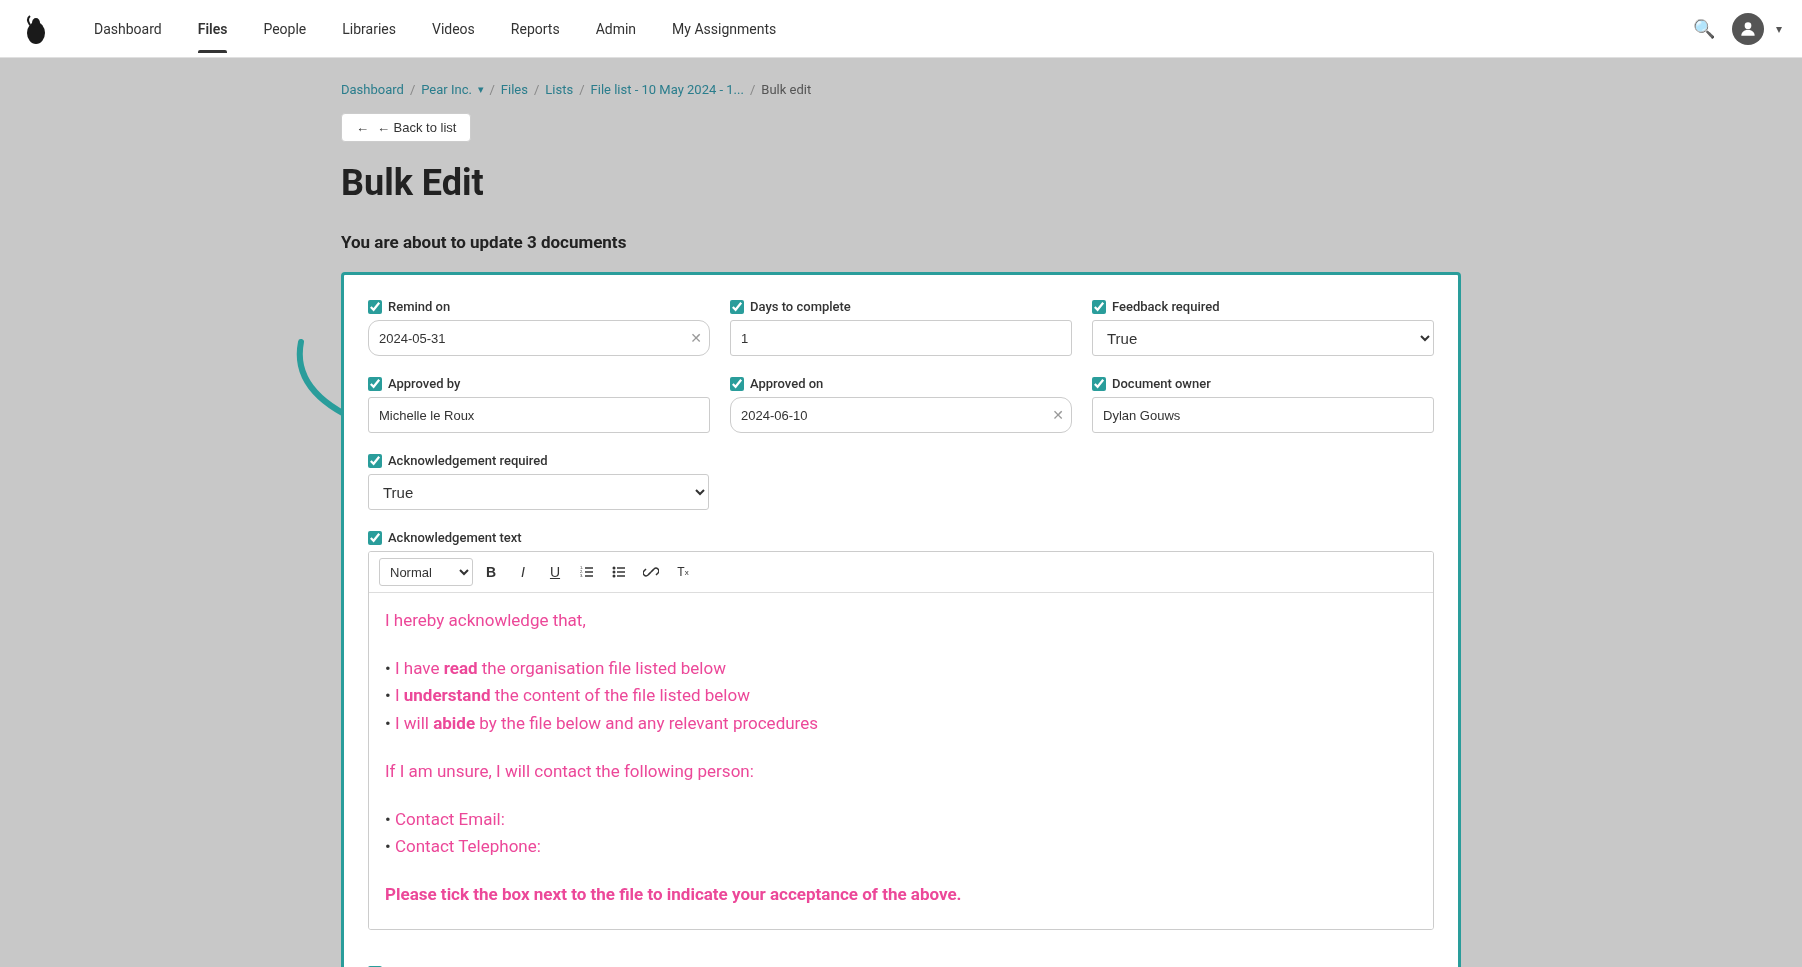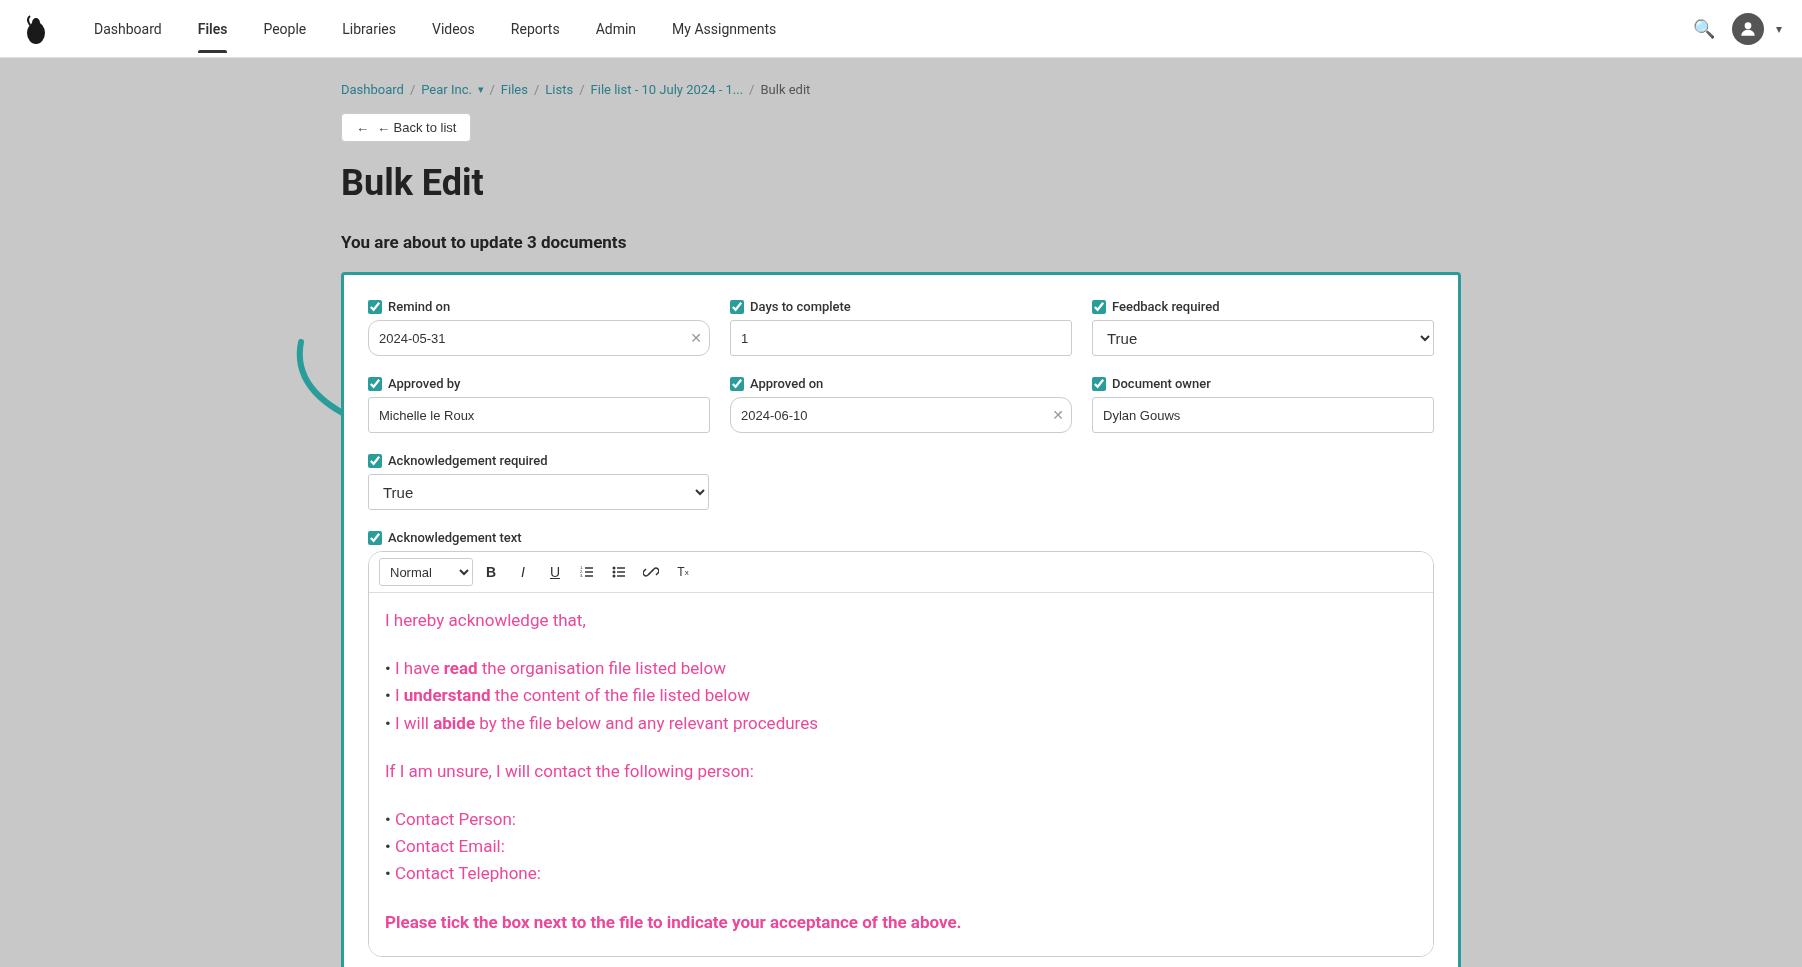--- a/index.html
+++ b/index.html
@@ -228,21 +228,21 @@
       padding: 0 10px;
       font-size: 15px;
       color: #333;
       background: #fff;
       appearance: auto;
     }
 
     
     .editor-container {
       border: 1px solid #ccc;
-      border-radius: 14px;
+      border-radius: 3px;
       overflow: hidden;
     }
     .editor-toolbar {
       display: flex;
       align-items: center;
       gap: 4px;
       padding: 6px 10px;
       border-bottom: 1px solid #ddd;
       background: #fff;
     }
@@ -342,21 +342,21 @@
   <div class="breadcrumb">
     <span class="breadcrumb-item">Dashboard</span>
     <span class="breadcrumb-sep">/</span>
     <span class="breadcrumb-item">Pear Inc.</span>
     <span style="color:#2a7d8c;font-size:11px;">▾</span>
     <span class="breadcrumb-sep">/</span>
     <span class="breadcrumb-item">Files</span>
     <span class="breadcrumb-sep">/</span>
     <span class="breadcrumb-item">Lists</span>
     <span class="breadcrumb-sep">/</span>
-    <span class="breadcrumb-item">File list - 10 July 2024 - 1...</span>
+    <span class="breadcrumb-item">File list - 10 May 2024 - 1...</span>
     <span class="breadcrumb-sep">/</span>
     <span class="breadcrumb-current">Bulk edit</span>
   </div>
 
   
   <button class="back-btn">
     <span>←</span>
     <span style="margin-left:2px;">← Back to list</span>
   </button>
 
@@ -505,21 +505,20 @@
 
           <div class="editor-body" contenteditable="true" style="">
             <p>I hereby acknowledge that,</p>
             <ul>
               <li>I have <span class="keyword">read</span> the organisation file listed below</li>
               <li>I <span class="keyword">understand</span> the content of the file listed below</li>
               <li>I will <span class="keyword">abide</span> by the file below and any relevant procedures</li>
             </ul>
             <p style="margin-top:10px;">If I am unsure, I will contact the following person:</p>
             <ul>
-              <li>Contact Person:</li>
               <li>Contact Email:</li>
               <li>Contact Telephone:</li>
             </ul>
             <p class="final-note" style="margin-top:12px;">Please tick the box next to the file to indicate your acceptance of the above.</p>
           </div>
         </div>
       </div>
 
       <div class="note-section">
         <div class="field-label">

